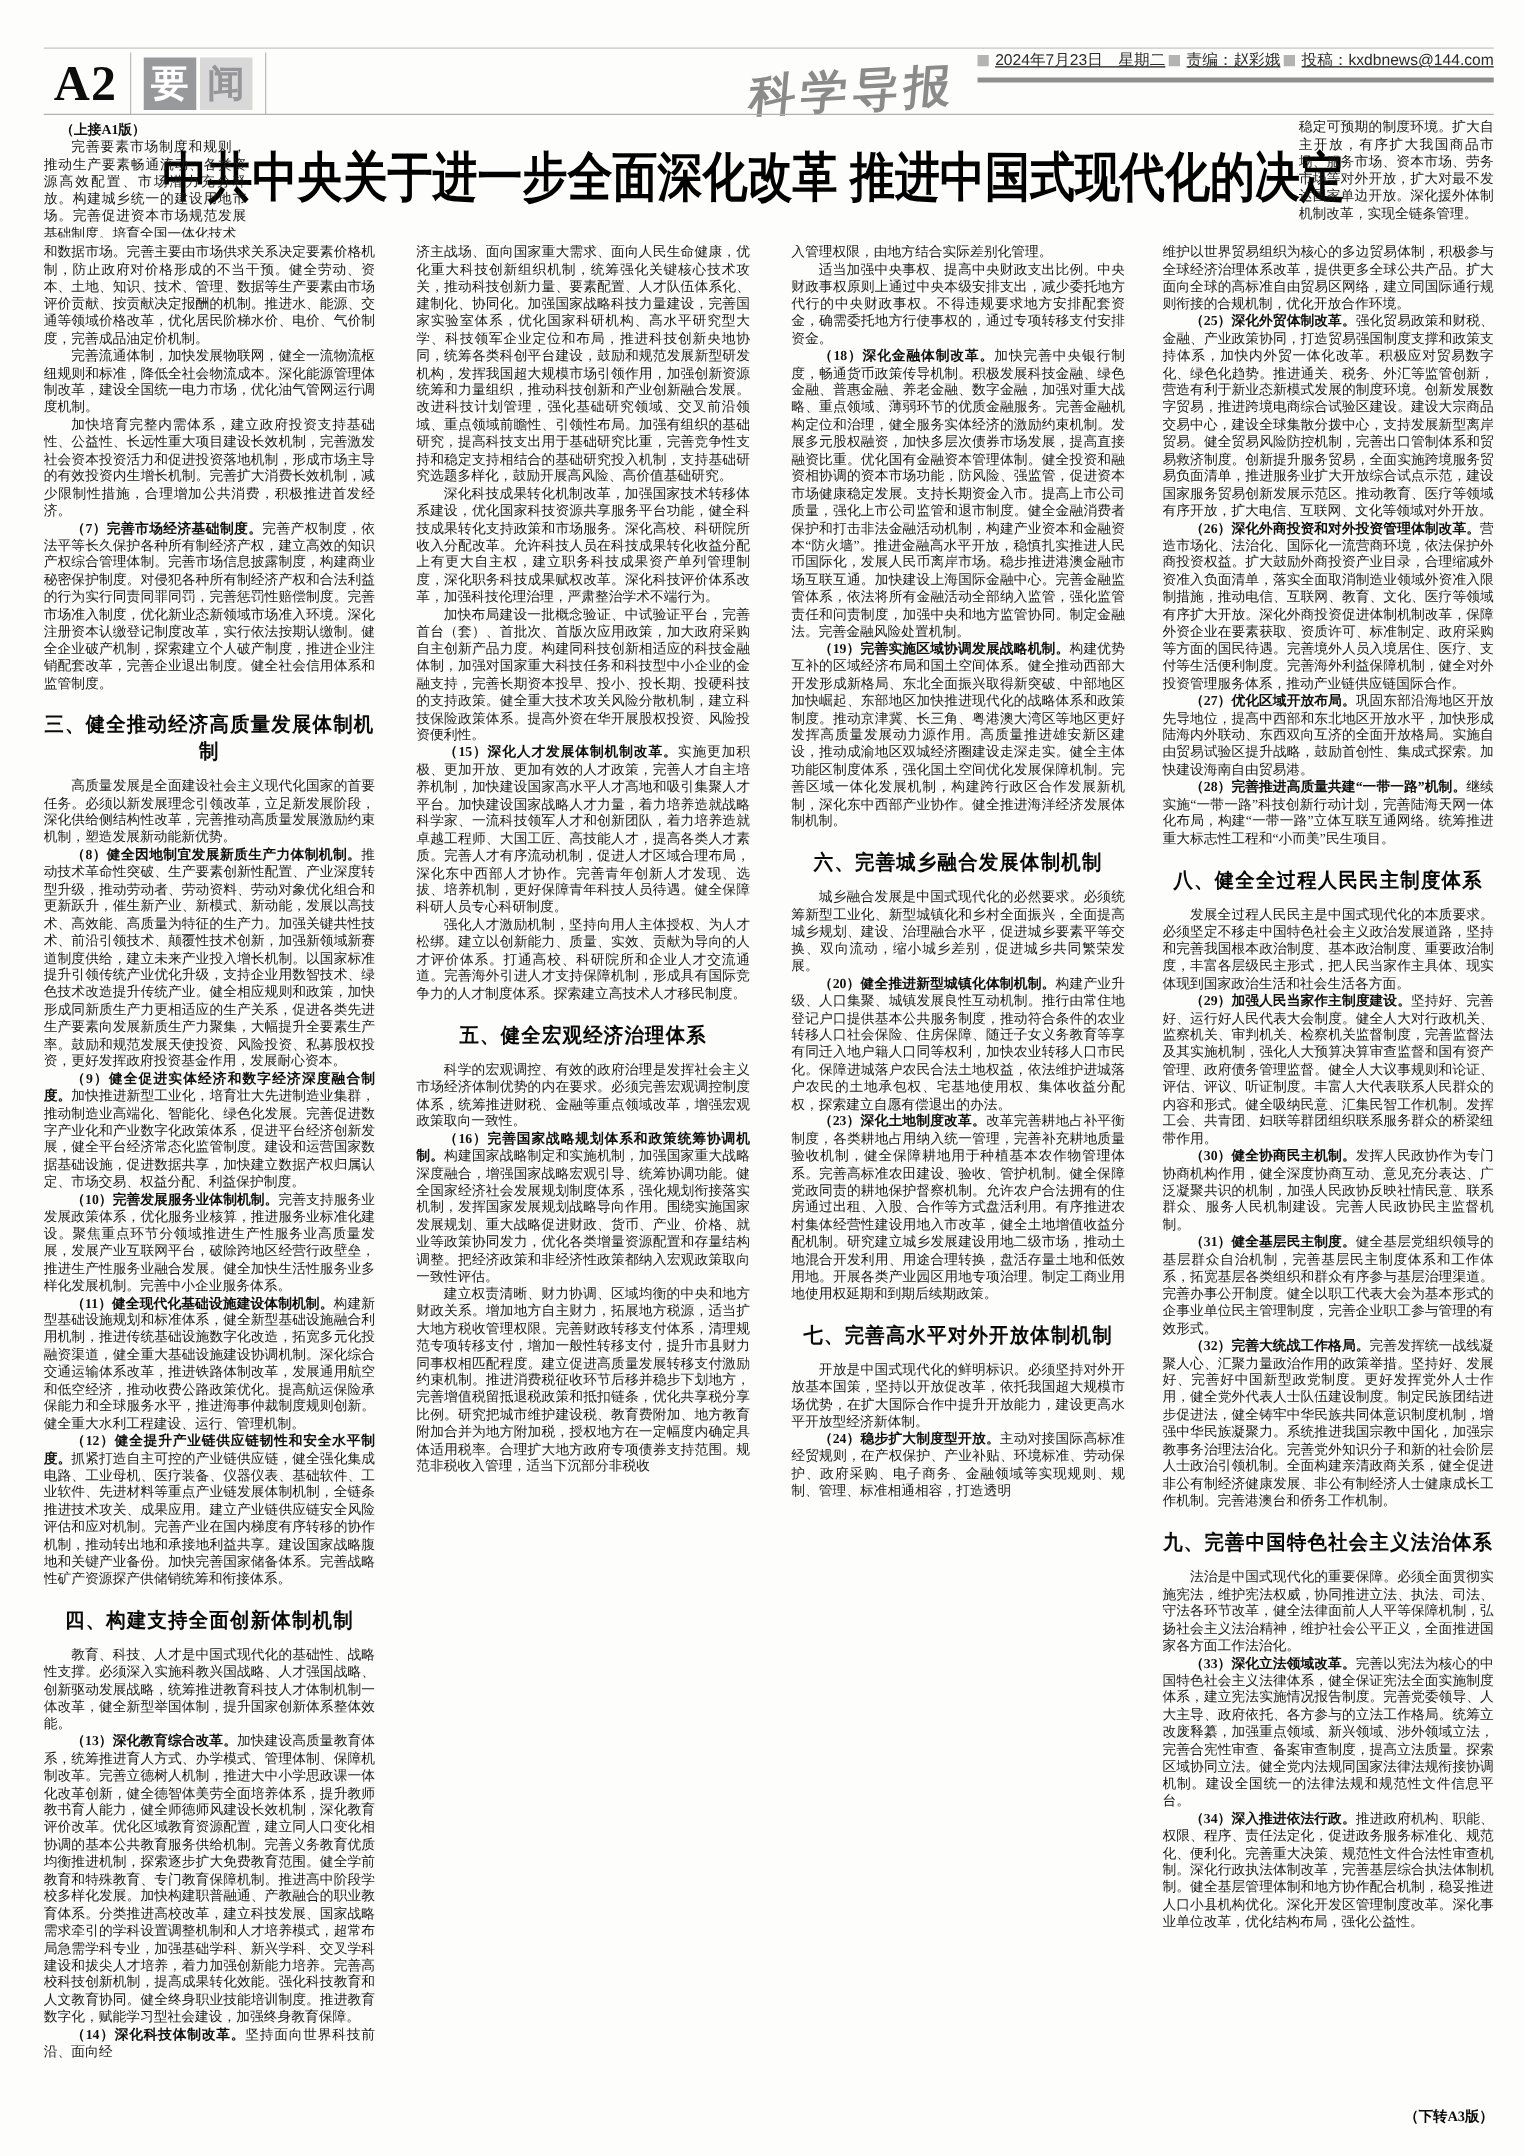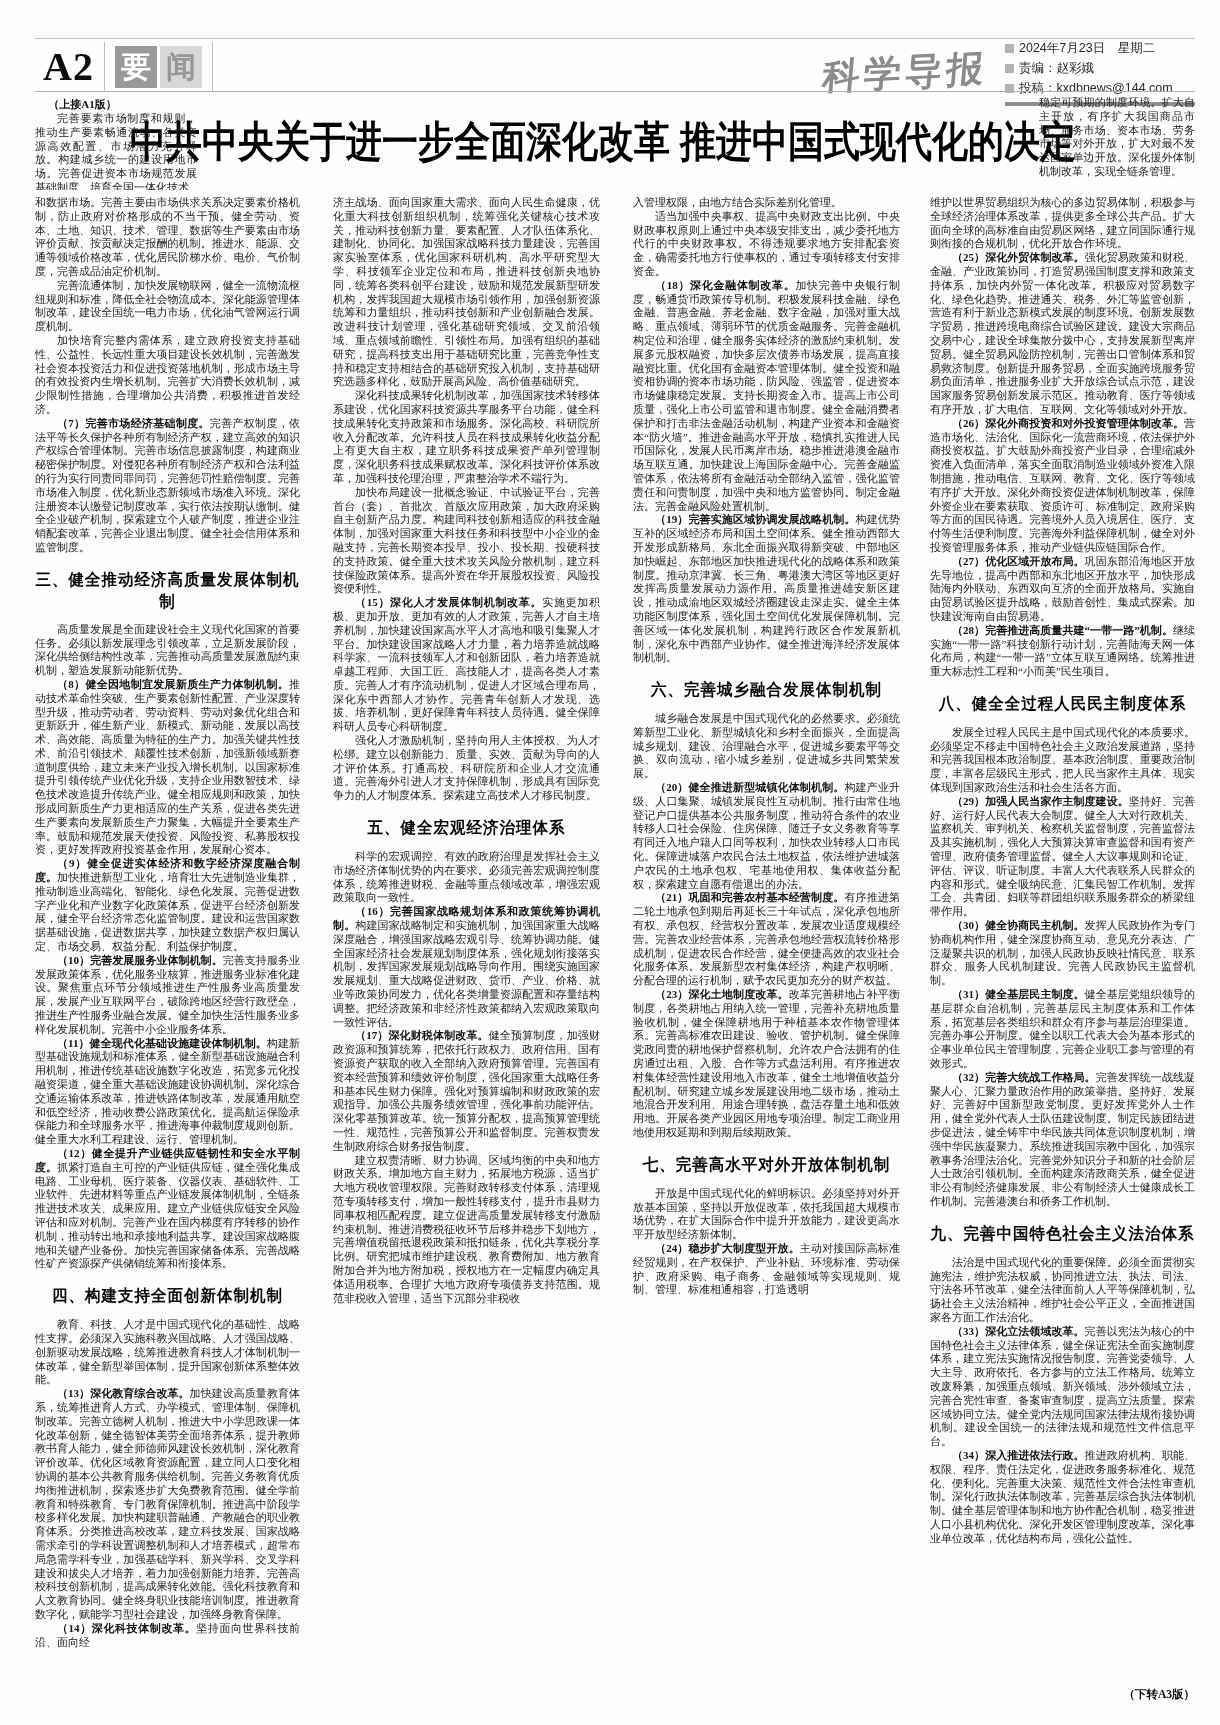--- a/index.html
+++ b/index.html
@@ -13,21 +13,21 @@
   .pageno{font-family:"Liberation Serif",serif;font-weight:bold;font-size:40px;line-height:1;color:#0d0d0d;letter-spacing:1px;}
   .vrule{width:1px;height:50px;background:#bdbdbd;}
   .logo{display:flex;gap:3px;}
   .logo .lg1{width:42px;height:42px;background:#98999b;color:#ffffff;font-family:"Liberation Sans",sans-serif;
              font-weight:900;font-size:30px;display:flex;align-items:center;justify-content:center;}
   .logo .lg2{width:42px;height:42px;background:#d8d8d8;color:#96969a;font-family:"Liberation Sans",sans-serif;
              font-weight:900;font-size:30px;display:flex;align-items:center;justify-content:center;}
   .hright{position:absolute;right:0;top:10px;display:flex;align-items:flex-start;gap:18px;}
   .brand{font-family:"DejaVu Serif",serif;font-weight:bold;font-size:37px;color:#8b8b8b;
          transform:skewX(-8deg) rotate(-3deg);letter-spacing:4px;margin-top:8px;}
-  .hinfo{display:flex;flex-direction:column;gap:3px;padding-bottom:5px;border-bottom:4px solid #8f8f8f;min-width:190px;}
+  .hinfo{display:flex;gap:3px;padding-bottom:5px;border-bottom:4px solid #8f8f8f;min-width:190px;text-decoration:underline;}
   .hinfo .row{display:flex;align-items:center;gap:5px;font-family:"Liberation Sans",sans-serif;
               font-size:12.5px;color:#2a2a2a;white-space:nowrap;}
   .sqbullet{display:inline-block;width:9px;height:9px;background:#b3b3b3;flex:0 0 auto;}
   
   .content{position:absolute;left:0;top:92px;width:1220px;height:1630px;}
   .headline{position:absolute;left:165px;top:8px;width:876px;height:84px;display:flex;align-items:center;justify-content:center;
             font-family:"Liberation Sans",sans-serif;font-weight:900;font-size:36px;letter-spacing:0px;color:#000;
             white-space:nowrap;transform:scaleY(1.18);}
   .col{position:absolute;top:4px;}
   .colA{left:35px;width:265px;}
@@ -114,35 +114,33 @@
     <div class="col colB">
       <div class="flow">
           <p class="para noind">济主战场、面向国家重大需求、面向人民生命健康，优化重大科技创新组织机制，统筹强化关键核心技术攻关，推动科技创新力量、要素配置、人才队伍体系化、建制化、协同化。加强国家战略科技力量建设，完善国家实验室体系，优化国家科研机构、高水平研究型大学、科技领军企业定位和布局，推进科技创新央地协同，统筹各类科创平台建设，鼓励和规范发展新型研发机构，发挥我国超大规模市场引领作用，加强创新资源统筹和力量组织，推动科技创新和产业创新融合发展。改进科技计划管理，强化基础研究领域、交叉前沿领域、重点领域前瞻性、引领性布局。加强有组织的基础研究，提高科技支出用于基础研究比重，完善竞争性支持和稳定支持相结合的基础研究投入机制，支持基础研究选题多样化，鼓励开展高风险、高价值基础研究。</p>
           <p class="para">深化科技成果转化机制改革，加强国家技术转移体系建设，优化国家科技资源共享服务平台功能，健全科技成果转化支持政策和市场服务。深化高校、科研院所收入分配改革。允许科技人员在科技成果转化收益分配上有更大自主权，建立职务科技成果资产单列管理制度，深化职务科技成果赋权改革。深化科技评价体系改革，加强科技伦理治理，严肃整治学术不端行为。</p>
           <p class="para">加快布局建设一批概念验证、中试验证平台，完善首台（套）、首批次、首版次应用政策，加大政府采购自主创新产品力度。构建同科技创新相适应的科技金融体制，加强对国家重大科技任务和科技型中小企业的金融支持，完善长期资本投早、投小、投长期、投硬科技的支持政策。健全重大技术攻关风险分散机制，建立科技保险政策体系。提高外资在华开展股权投资、风险投资便利性。</p>
           <p class="para"><b>（15）深化人才发展体制机制改革。</b>实施更加积极、更加开放、更加有效的人才政策，完善人才自主培养机制，加快建设国家高水平人才高地和吸引集聚人才平台。加快建设国家战略人才力量，着力培养造就战略科学家、一流科技领军人才和创新团队，着力培养造就卓越工程师、大国工匠、高技能人才，提高各类人才素质。完善人才有序流动机制，促进人才区域合理布局，深化东中西部人才协作。完善青年创新人才发现、选拔、培养机制，更好保障青年科技人员待遇。健全保障科研人员专心科研制度。</p>
           <p class="para">强化人才激励机制，坚持向用人主体授权、为人才松绑。建立以创新能力、质量、实效、贡献为导向的人才评价体系。打通高校、科研院所和企业人才交流通道。完善海外引进人才支持保障机制，形成具有国际竞争力的人才制度体系。探索建立高技术人才移民制度。</p>
           <div class="sec-h">五、健全宏观经济治理体系</div>
           <p class="para">科学的宏观调控、有效的政府治理是发挥社会主义市场经济体制优势的内在要求。必须完善宏观调控制度体系，统筹推进财税、金融等重点领域改革，增强宏观政策取向一致性。</p>
           <p class="para"><b>（16）完善国家战略规划体系和政策统筹协调机制。</b>构建国家战略制定和实施机制，加强国家重大战略深度融合，增强国家战略宏观引导、统筹协调功能。健全国家经济社会发展规划制度体系，强化规划衔接落实机制，发挥国家发展规划战略导向作用。围绕实施国家发展规划、重大战略促进财政、货币、产业、价格、就业等政策协同发力，优化各类增量资源配置和存量结构调整。把经济政策和非经济性政策都纳入宏观政策取向一致性评估。</p>
-          <p class="para"><b>（17）深化财税体制改革。</b>健全预算制度，加强财政资源和预算统筹，把依托行政权力、政府信用、国有资源资产获取的收入全部纳入政府预算管理。完善国有资本经营预算和绩效评价制度，强化国家重大战略任务和基本民生财力保障。强化对预算编制和财政政策的宏观指导。加强公共服务绩效管理，强化事前功能评估。深化零基预算改革。统一预算分配权，提高预算管理统一性、规范性，完善预算公开和监督制度。完善权责发生制政府综合财务报告制度。</p>
           <p class="para">建立权责清晰、财力协调、区域均衡的中央和地方财政关系。增加地方自主财力，拓展地方税源，适当扩大地方税收管理权限。完善财政转移支付体系，清理规范专项转移支付，增加一般性转移支付，提升市县财力同事权相匹配程度。建立促进高质量发展转移支付激励约束机制。推进消费税征收环节后移并稳步下划地方，完善增值税留抵退税政策和抵扣链条，优化共享税分享比例。研究把城市维护建设税、教育费附加、地方教育附加合并为地方附加税，授权地方在一定幅度内确定具体适用税率。合理扩大地方政府专项债券支持范围。规范非税收入管理，适当下沉部分非税收</p>
         </div>
     </div>
 
     <div class="col colC">
       <div class="flow">
           <p class="para noind">入管理权限，由地方结合实际差别化管理。</p>
           <p class="para">适当加强中央事权、提高中央财政支出比例。中央财政事权原则上通过中央本级安排支出，减少委托地方代行的中央财政事权。不得违规要求地方安排配套资金，确需委托地方行使事权的，通过专项转移支付安排资金。</p>
           <p class="para"><b>（18）深化金融体制改革。</b>加快完善中央银行制度，畅通货币政策传导机制。积极发展科技金融、绿色金融、普惠金融、养老金融、数字金融，加强对重大战略、重点领域、薄弱环节的优质金融服务。完善金融机构定位和治理，健全服务实体经济的激励约束机制。发展多元股权融资，加快多层次债券市场发展，提高直接融资比重。优化国有金融资本管理体制。健全投资和融资相协调的资本市场功能，防风险、强监管，促进资本市场健康稳定发展。支持长期资金入市。提高上市公司质量，强化上市公司监管和退市制度。健全金融消费者保护和打击非法金融活动机制，构建产业资本和金融资本“防火墙”。推进金融高水平开放，稳慎扎实推进人民币国际化，发展人民币离岸市场。稳步推进港澳金融市场互联互通。加快建设上海国际金融中心。完善金融监管体系，依法将所有金融活动全部纳入监管，强化监管责任和问责制度，加强中央和地方监管协同。制定金融法。完善金融风险处置机制。</p>
           <p class="para"><b>（19）完善实施区域协调发展战略机制。</b>构建优势互补的区域经济布局和国土空间体系。健全推动西部大开发形成新格局、东北全面振兴取得新突破、中部地区加快崛起、东部地区加快推进现代化的战略体系和政策制度。推动京津冀、长三角、粤港澳大湾区等地区更好发挥高质量发展动力源作用。高质量推进雄安新区建设，推动成渝地区双城经济圈建设走深走实。健全主体功能区制度体系，强化国土空间优化发展保障机制。完善区域一体化发展机制，构建跨行政区合作发展新机制，深化东中西部产业协作。健全推进海洋经济发展体制机制。</p>
           <div class="sec-h">六、完善城乡融合发展体制机制</div>
           <p class="para">城乡融合发展是中国式现代化的必然要求。必须统筹新型工业化、新型城镇化和乡村全面振兴，全面提高城乡规划、建设、治理融合水平，促进城乡要素平等交换、双向流动，缩小城乡差别，促进城乡共同繁荣发展。</p>
           <p class="para"><b>（20）健全推进新型城镇化体制机制。</b>构建产业升级、人口集聚、城镇发展良性互动机制。推行由常住地登记户口提供基本公共服务制度，推动符合条件的农业转移人口社会保险、住房保障、随迁子女义务教育等享有同迁入地户籍人口同等权利，加快农业转移人口市民化。保障进城落户农民合法土地权益，依法维护进城落户农民的土地承包权、宅基地使用权、集体收益分配权，探索建立自愿有偿退出的办法。</p>
-          <p class="para"><b>（21）巩固和完善农村基本经营制度。</b>有序推进第二轮土地承包到期后再延长三十年试点，深化承包地所有权、承包权、经营权分置改革，发展农业适度规模经营。完善农业经营体系，完善承包地经营权流转价格形成机制，促进农民合作经营，健全便捷高效的农业社会化服务体系。发展新型农村集体经济，构建产权明晰、分配合理的运行机制，赋予农民更加充分的财产权益。</p>
           <p class="para"><b>（23）深化土地制度改革。</b>改革完善耕地占补平衡制度，各类耕地占用纳入统一管理，完善补充耕地质量验收机制，健全保障耕地用于种植基本农作物管理体系。完善高标准农田建设、验收、管护机制。健全保障党政同责的耕地保护督察机制。允许农户合法拥有的住房通过出租、入股、合作等方式盘活利用。有序推进农村集体经营性建设用地入市改革，健全土地增值收益分配机制。研究建立城乡发展建设用地二级市场，推动土地混合开发利用、用途合理转换，盘活存量土地和低效用地。开展各类产业园区用地专项治理。制定工商业用地使用权延期和到期后续期政策。</p>
           <div class="sec-h">七、完善高水平对外开放体制机制</div>
           <p class="para">开放是中国式现代化的鲜明标识。必须坚持对外开放基本国策，坚持以开放促改革，依托我国超大规模市场优势，在扩大国际合作中提升开放能力，建设更高水平开放型经济新体制。</p>
           <p class="para"><b>（24）稳步扩大制度型开放。</b>主动对接国际高标准经贸规则，在产权保护、产业补贴、环境标准、劳动保护、政府采购、电子商务、金融领域等实现规则、规制、管理、标准相通相容，打造透明</p>
         </div>
     </div>
 
     <div class="col colD">
       <div class="narrow">
         <p class="para noind">稳定可预期的制度环境。扩大自主开放，有序扩大我国商品市场、服务市场、资本市场、劳务市场等对外开放，扩大对最不发达国家单边开放。深化援外体制机制改革，实现全链条管理。</p>

